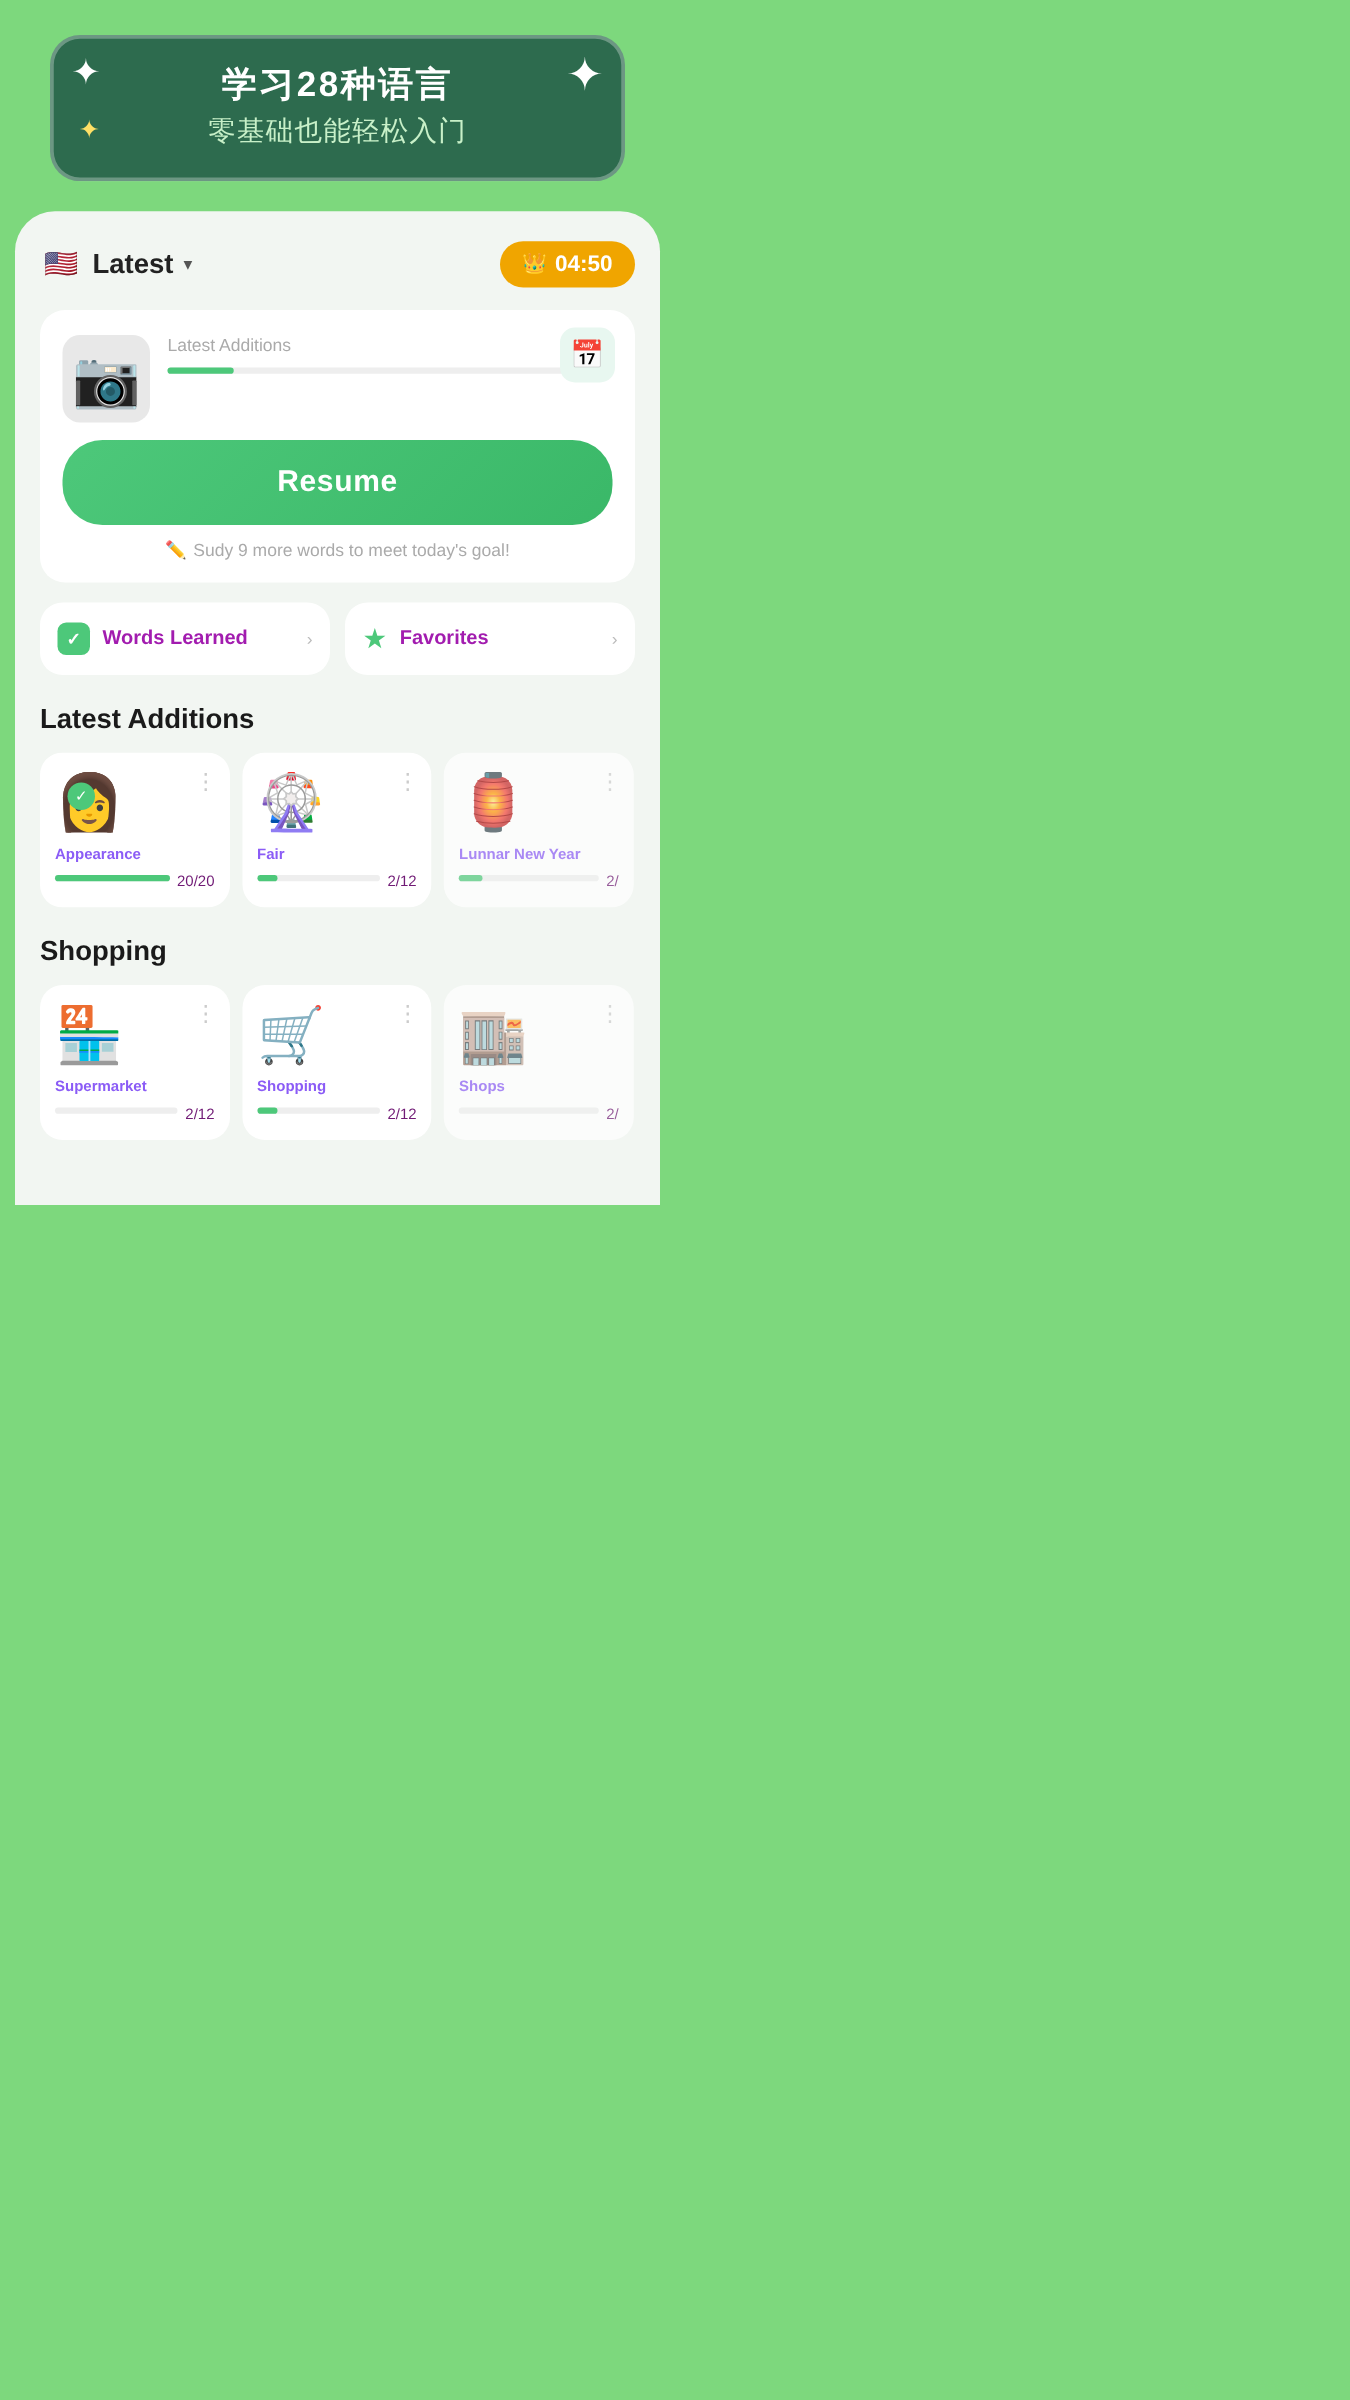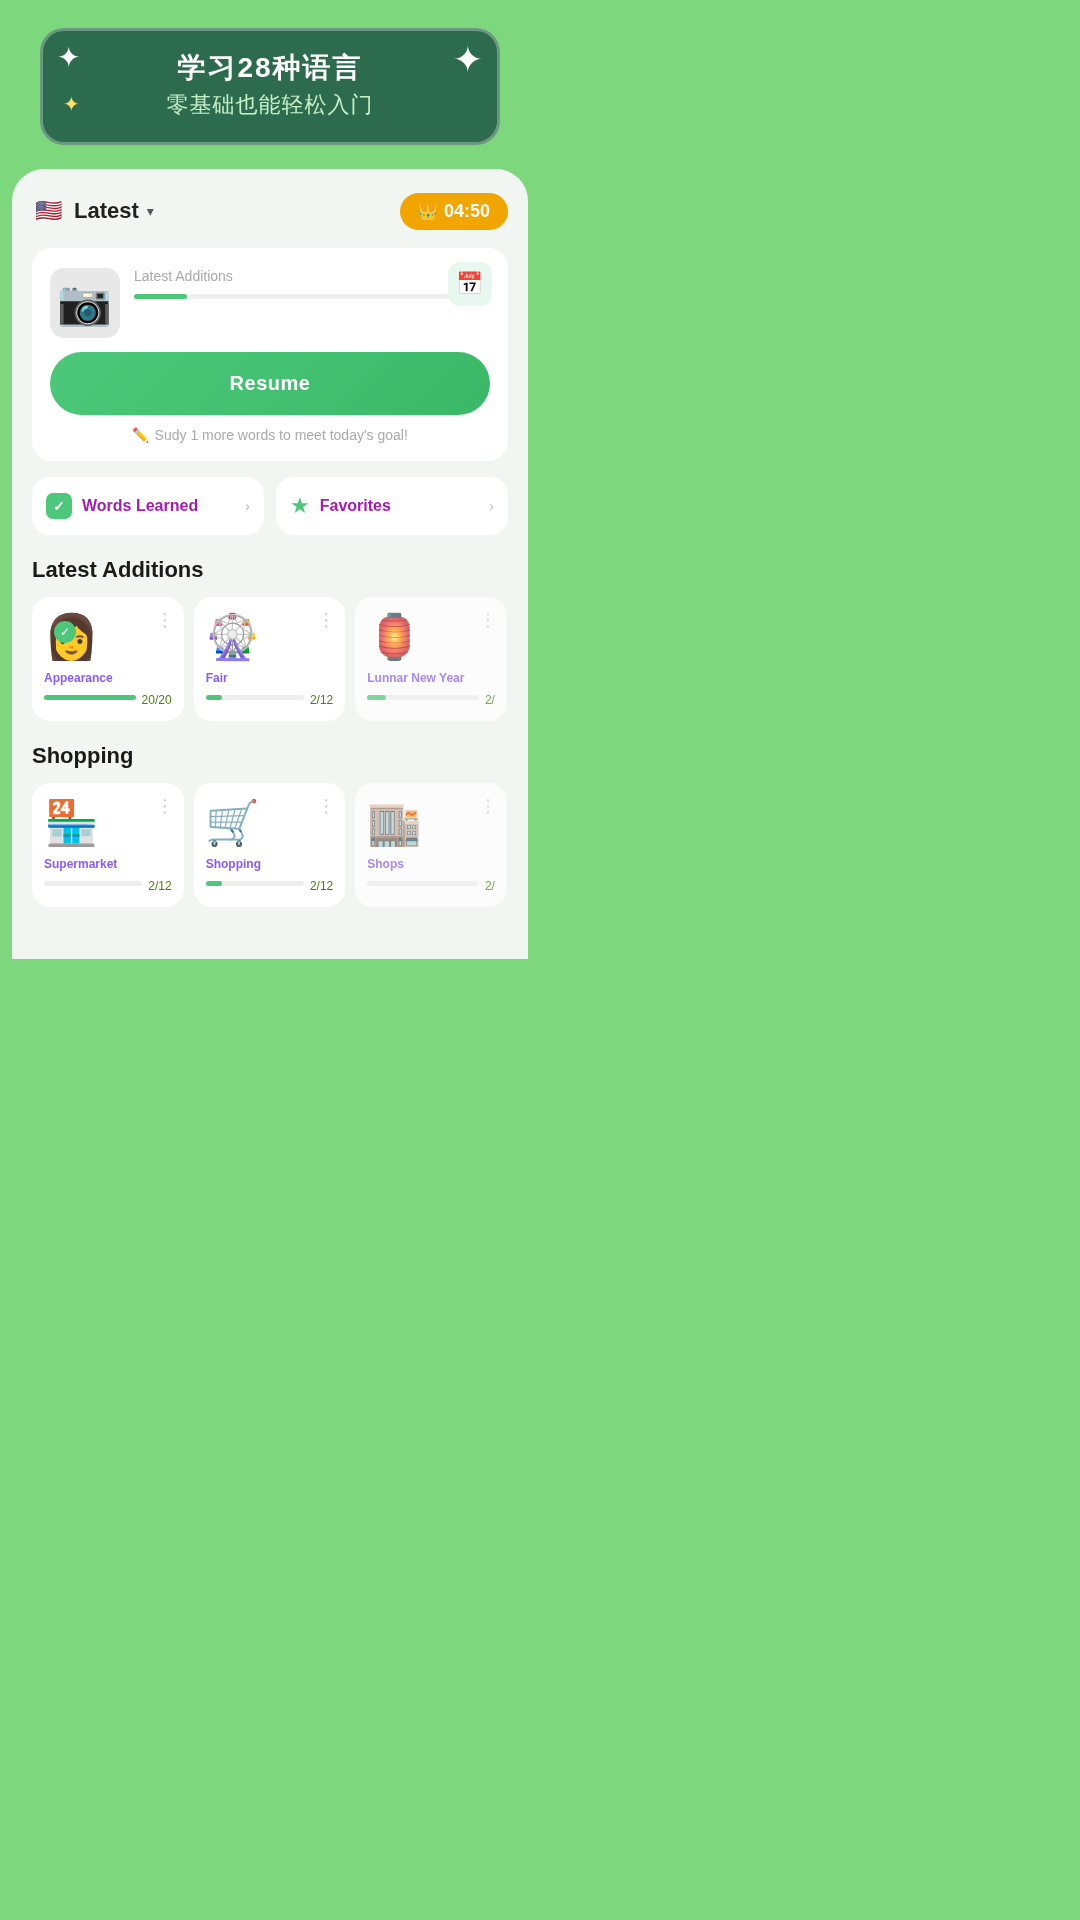--- a/index.html
+++ b/index.html
@@ -160,21 +160,21 @@
     }
 
     
     .resume-btn {
       width: 100%;
       background: linear-gradient(135deg, #4dc87a, #3ab868);
       color: white;
       border: none;
       border-radius: 32px;
       padding: 20px;
-      font-size: 20px;
+      font-size: 24px;
       font-weight: 700;
       cursor: pointer;
       margin: 14px 0 12px;
       letter-spacing: 0.5px;
     }
     .study-reminder {
       text-align: center;
       color: #aaa;
       font-size: 14px;
       display: flex;
@@ -283,21 +283,21 @@
       border-radius: 3px;
       margin-bottom: 5px;
     }
     .card-progress-fill {
       height: 100%;
       background: #4dc87a;
       border-radius: 3px;
     }
     .card-count {
       font-size: 12px;
-      color: #4d7c0f;
+      color: #701a75;
       text-align: center;
     }
     .card-inline {
       display: flex;
       align-items: center;
       justify-content: space-between;
     }
 
     
     .bottom-spacer { height: 30px; }
@@ -345,21 +345,21 @@
           <div class="lesson-progress-fill"></div>
         </div>
       </div>
     </div>
     <div class="calendar-badge">
       <span>📅</span>
     </div>
     <button class="resume-btn">Resume</button>
     <div class="study-reminder">
       <span>✏️</span>
-      <span>Sudy 1 more words to meet today's goal!</span>
+      <span>Sudy 9 more words to meet today's goal!</span>
     </div>
   </div>
 
   <div class="quick-links">
     <button class="quick-link-btn">
       <div class="check-icon">✓</div>
       <span class="quick-link-label">Words Learned</span>
       <span class="quick-link-arrow">›</span>
     </button>
     <button class="quick-link-btn">

